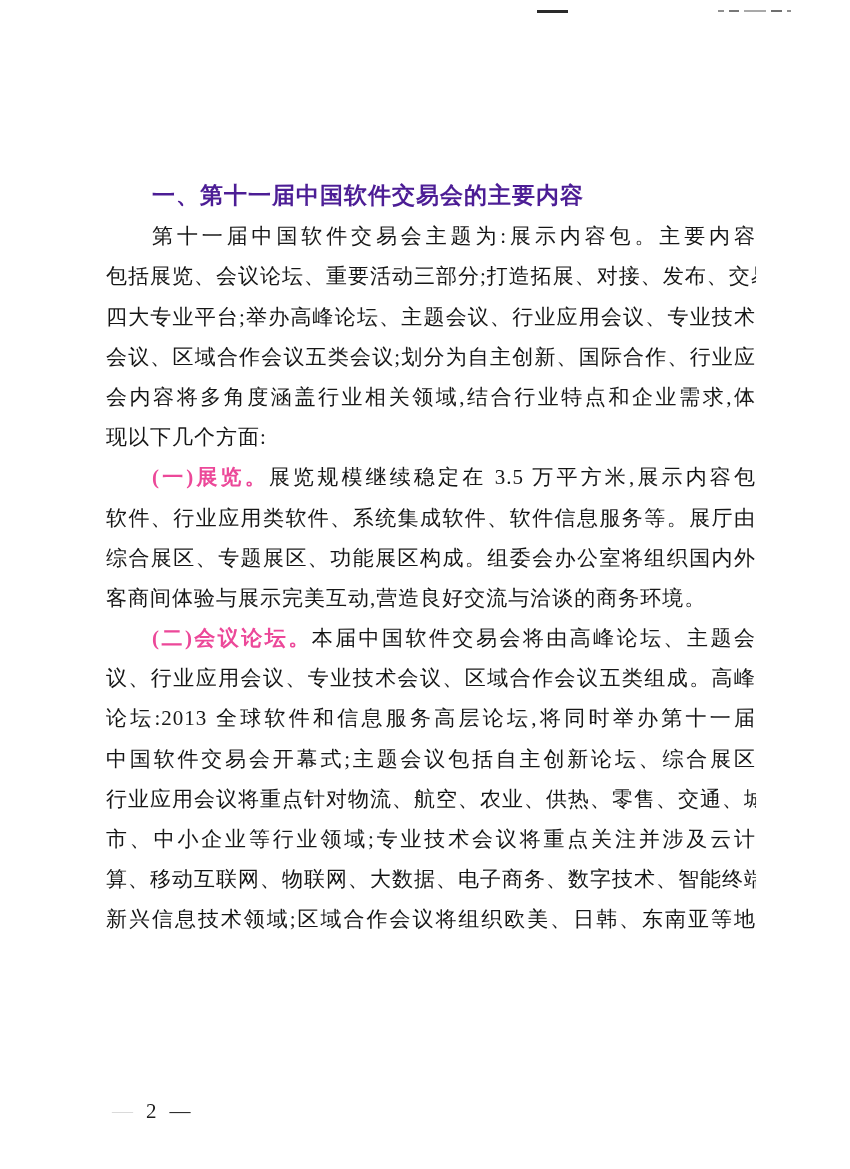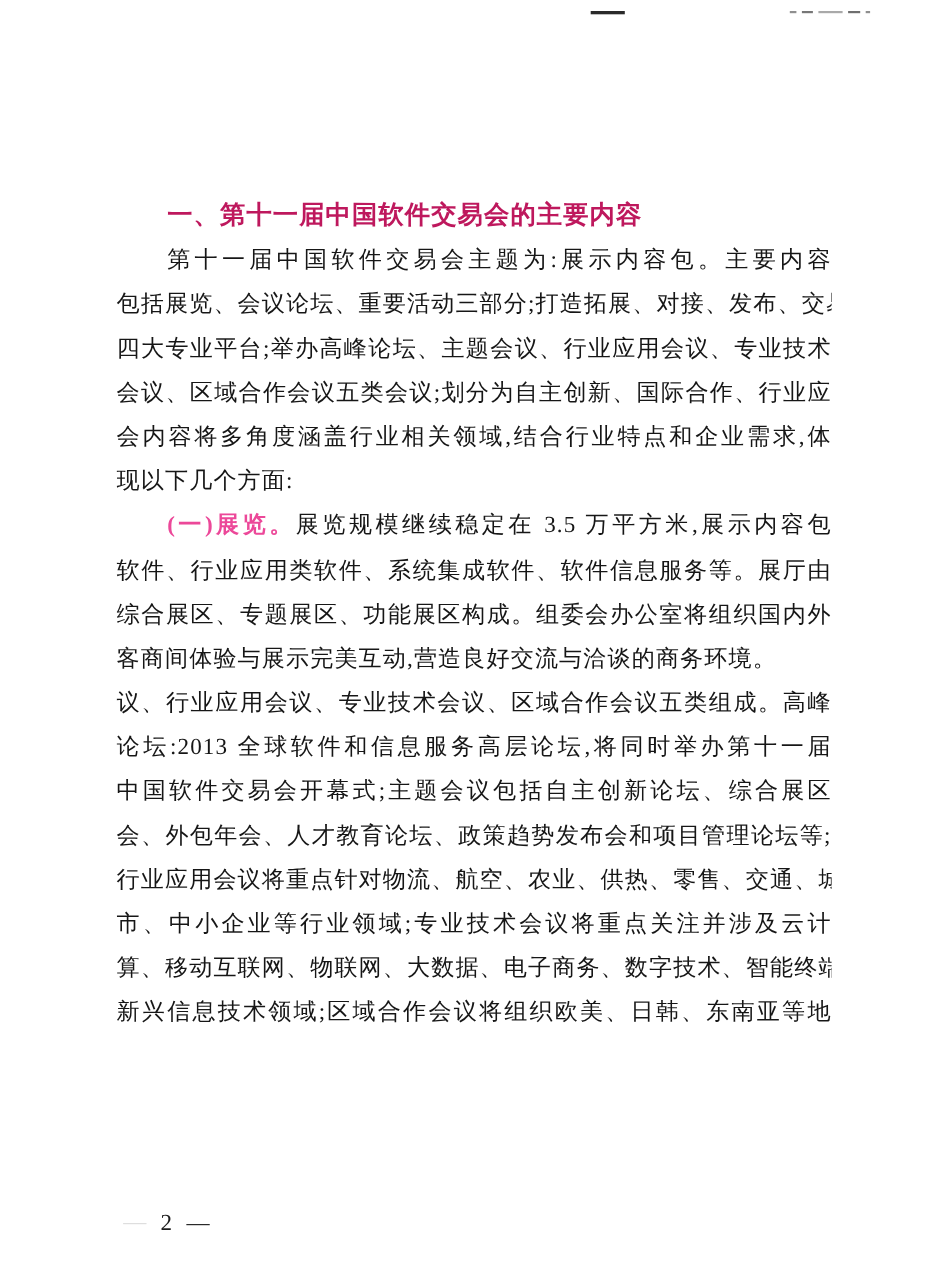--- a/index.html
+++ b/index.html
@@ -43,21 +43,21 @@
     white-space: nowrap;
     overflow: hidden;
     text-align: justify;
     text-align-last: justify;
   }
   .line.full  { text-align-last: justify; }
   .line.first { text-indent: 46px; text-align-last: justify; }
   .line.end   { text-align-last: left; }
   .heading {
     font-weight: bold;
-    color: #be185d;
+    color: #4c1d95;
     font-size: 23px;
     text-indent: 46px;
     text-align-last: left;
   }
   .lead { font-weight: bold; color: #ec4899; }
 
   
   .footer {
     position: absolute;
     left: 112px;
@@ -89,24 +89,24 @@
         <div class="line first">第十一届中国软件交易会主题为:展示内容包。主要内容</div>
         <div class="line full">包括展览、会议论坛、重要活动三部分;打造拓展、对接、发布、交易</div>
         <div class="line full">四大专业平台;举办高峰论坛、主题会议、行业应用会议、专业技术</div>
         <div class="line full">会议、区域合作会议五类会议;划分为自主创新、国际合作、行业应</div>
         <div class="line full">会内容将多角度涵盖行业相关领域,结合行业特点和企业需求,体</div>
         <div class="line end">现以下几个方面:</div>
         <div class="line first"><span class="lead">(一)展览。</span>展览规模继续稳定在 3.5 万平方米,展示内容包</div>
         <div class="line full">软件、行业应用类软件、系统集成软件、软件信息服务等。展厅由</div>
         <div class="line full">综合展区、专题展区、功能展区构成。组委会办公室将组织国内外</div>
         <div class="line end">客商间体验与展示完美互动,营造良好交流与洽谈的商务环境。</div>
+        <div class="line first"><span class="lead">(二)会议论坛。</span>本届中国软件交易会将由高峰论坛、主题会</div>
         <div class="line full">议、行业应用会议、专业技术会议、区域合作会议五类组成。高峰</div>
         <div class="line full">论坛:2013 全球软件和信息服务高层论坛,将同时举办第十一届</div>
         <div class="line full">中国软件交易会开幕式;主题会议包括自主创新论坛、综合展区</div>
-        <div class="line full">会、外包年会、人才教育论坛、政策趋势发布会和项目管理论坛等;</div>
         <div class="line full">行业应用会议将重点针对物流、航空、农业、供热、零售、交通、城</div>
         <div class="line full">市、中小企业等行业领域;专业技术会议将重点关注并涉及云计</div>
         <div class="line full">算、移动互联网、物联网、大数据、电子商务、数字技术、智能终端等</div>
         <div class="line full">新兴信息技术领域;区域合作会议将组织欧美、日韩、东南亚等地</div>
       </div>
   </div>
 
   <div class="footer">
     <span class="mark-left">—</span>
     <span class="page-num">2</span>

